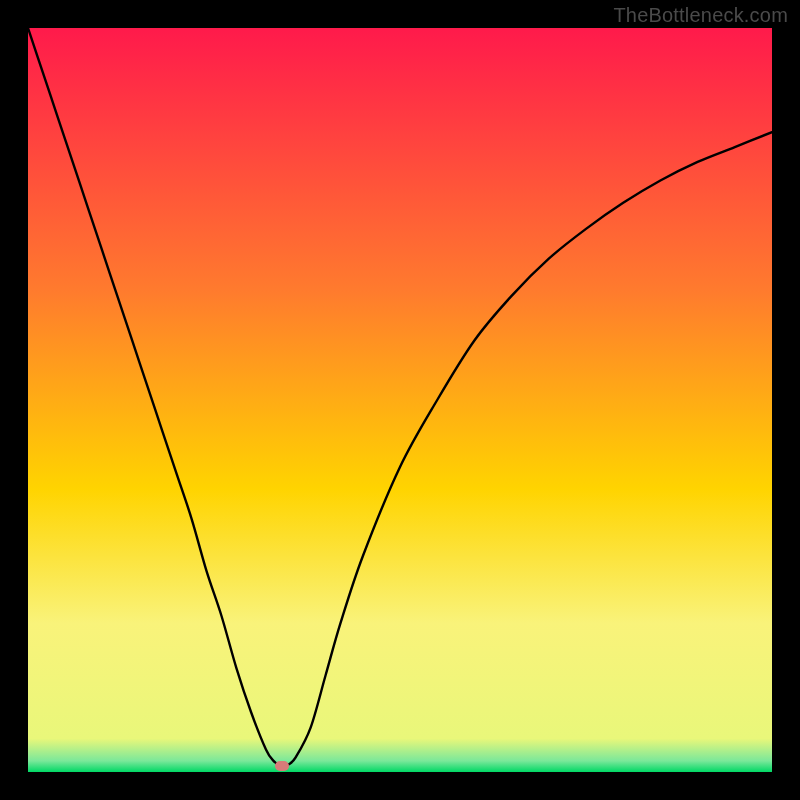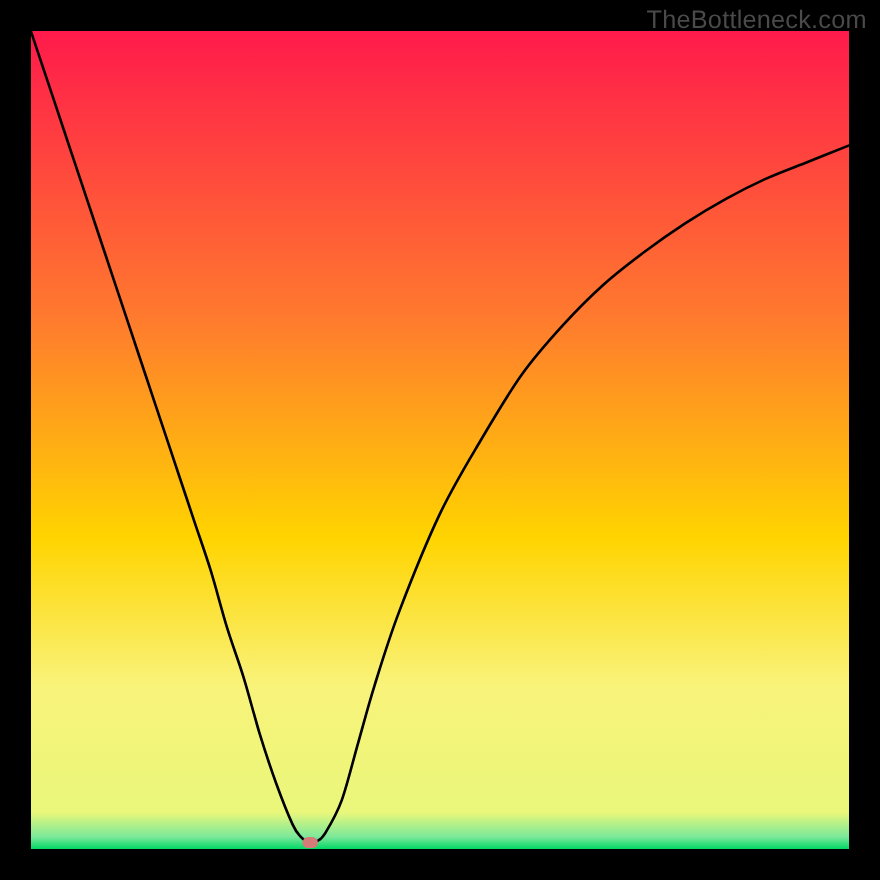--- a/index.html
+++ b/index.html
@@ -15,21 +15,21 @@
     position: relative;
     width: 800px;
     height: 800px;
     box-sizing: border-box;
   }
   .watermark {
     position: absolute;
     top: 4px;
     right: 12px;
     color: #4a4a4a;
-    font-size: 23px;
+    font-size: 20px;
     font-weight: 500;
     letter-spacing: 0.2px;
     user-select: none;
   }
   .plot-area {
     position: absolute;
     left: 28px;
     top: 28px;
     width: 744px;
     height: 744px;

